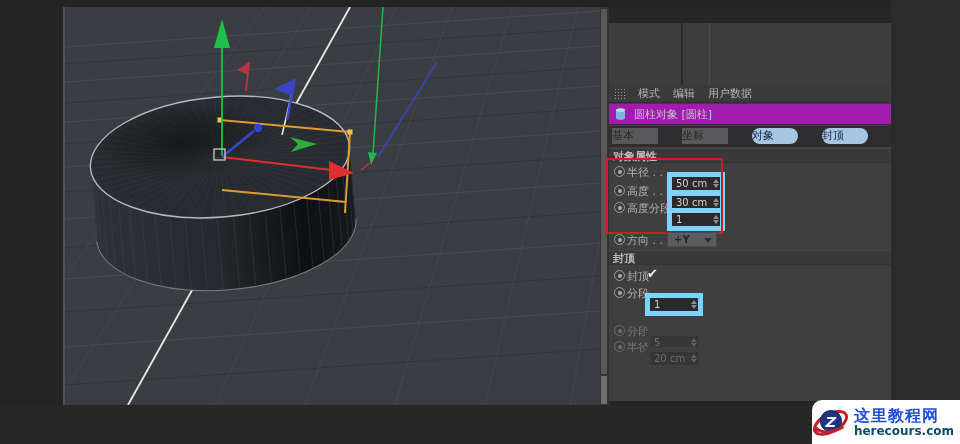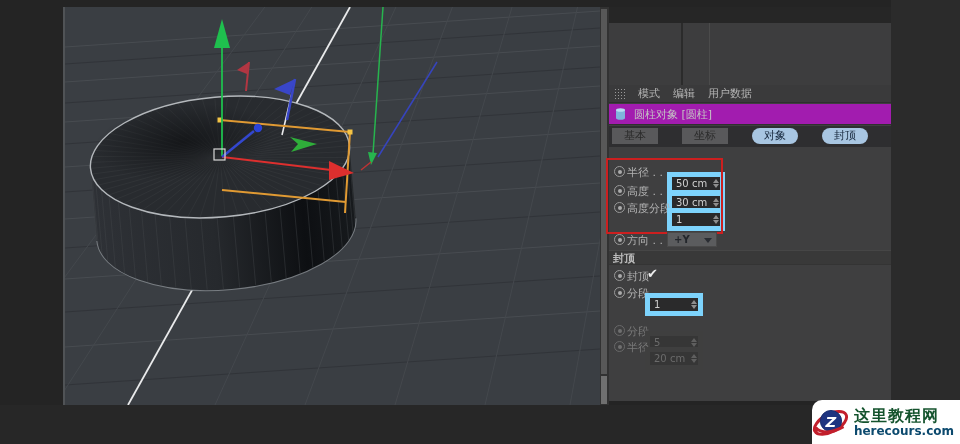--- a/index.html
+++ b/index.html
@@ -25,21 +25,21 @@
   .gicon{width:10px;height:10px;position:relative;display:inline-block;}
   .gicon::before{content:"";position:absolute;left:0;top:0;width:1px;height:1px;background:#9a9a9a;
     box-shadow:0 0 #9a9a9a,3px 0 #9a9a9a,6px 0 #9a9a9a,9px 0 #9a9a9a,
                0 3px #9a9a9a,3px 3px #9a9a9a,6px 3px #9a9a9a,9px 3px #9a9a9a,
                0 6px #9a9a9a,3px 6px #9a9a9a,6px 6px #9a9a9a,9px 6px #9a9a9a,
                0 9px #9a9a9a,3px 9px #9a9a9a,6px 9px #9a9a9a,9px 9px #9a9a9a;}
   .menu-item{cursor:default;}
   .obj-row{position:absolute;left:0;top:19px;width:282px;height:21px;background:#a21caf;border-bottom:1px solid #303030;
            display:flex;align-items:center;gap:8px;padding-left:6px;box-sizing:border-box;color:#c4c4c4;}
   .tab-row{position:absolute;left:0;top:41px;width:282px;height:21px;background:#2e2e30;}
-  .tab{position:absolute;top:2px;height:16px;width:46px;line-height:16px;text-align:center;
+  .tab{position:absolute;top:2px;height:16px;width:46px;line-height:16px;text-align:left;
        background:#59595b;color:#2b2b2b;font-size:11px;}
   .tab.sel{background:#a8c6e2;color:#14253a;border-radius:8px;}
   .sec-hdr{position:absolute;left:0;width:282px;height:15px;line-height:15px;background:#393939;
            border-top:1px solid #464646;border-bottom:1px solid #343434;box-sizing:border-box;
            color:#bcbcbc;font-weight:bold;padding-left:4px;}
   .prow{position:absolute;left:0;width:282px;height:15px;}
   .kicon{position:absolute;left:5px;top:2px;width:9px;height:9px;border:1px solid #9a9a9a;border-radius:50%;}
   .kicon::after{content:"";position:absolute;left:2.5px;top:2.5px;width:4px;height:4px;border-radius:50%;background:#ababab;}
   .plabel{position:absolute;left:18px;top:1px;color:#b3b3b3;white-space:nowrap;}
   .pbox{position:absolute;left:58px;top:8px;width:48px;height:13px;background:#2a2a2b;border:5px solid #7dd3fc;}
@@ -58,21 +58,21 @@
   .dis .pval{color:#6b6b6b;}
   .dis .kicon{opacity:.45;}
   .dis .spin::before{border-bottom-color:#5f5f5f;}
   .dis .spin::after{border-top-color:#5f5f5f;}
   .red-rect{position:absolute;left:-3px;top:73px;width:113px;height:72px;border:2px solid #cc1f1f;pointer-events:none;}
   
   .bottom-strip{position:absolute;left:0;top:405px;width:960px;height:39px;background:#272727;}
   .watermark{position:absolute;left:812px;top:400px;width:148px;height:44px;background:#ffffff;
              border-radius:10px 0 0 0;display:flex;align-items:center;}
   .wm-text{display:flex;flex-direction:column;margin-left:3px;}
-  .wm-name{font-weight:bold;font-size:16px;color:#14532d;letter-spacing:1px;line-height:18px;}
+  .wm-name{font-weight:bold;font-size:16px;color:#1d4ed8;letter-spacing:1px;line-height:18px;}
   .wm-url{font-weight:bold;font-size:12px;color:#0c4a6e;line-height:13px;align-self:flex-end;margin-right:6px;}
 </style>
 </head>
 <body>
 
 <div class="stage">
 
   <div class="viewport">
     <svg width="535" height="398" viewBox="0 0 535 398">
       <defs>
@@ -285,20 +285,21 @@
       <span>圆柱对象 [圆柱]</span>
     </div>
 
     <div class="tab-row">
       <span class="tab" style="left:3px">基本</span>
       <span class="tab" style="left:73px">坐标</span>
       <span class="tab sel" style="left:143px">对象</span>
       <span class="tab sel" style="left:213px">封顶</span>
     </div>
 
+    <div class="sec-hdr" style="top:63px">对象属性</div>
 
     <div class="prow" style="top:79px">
       <span class="kicon"></span>
       <span class="plabel">半径 . . .</span>
       <span class="pbox">
         <span class="pval">50 cm</span>
         <span class="spin"></span>
       </span>
     </div>
     <div class="prow" style="top:98px">

